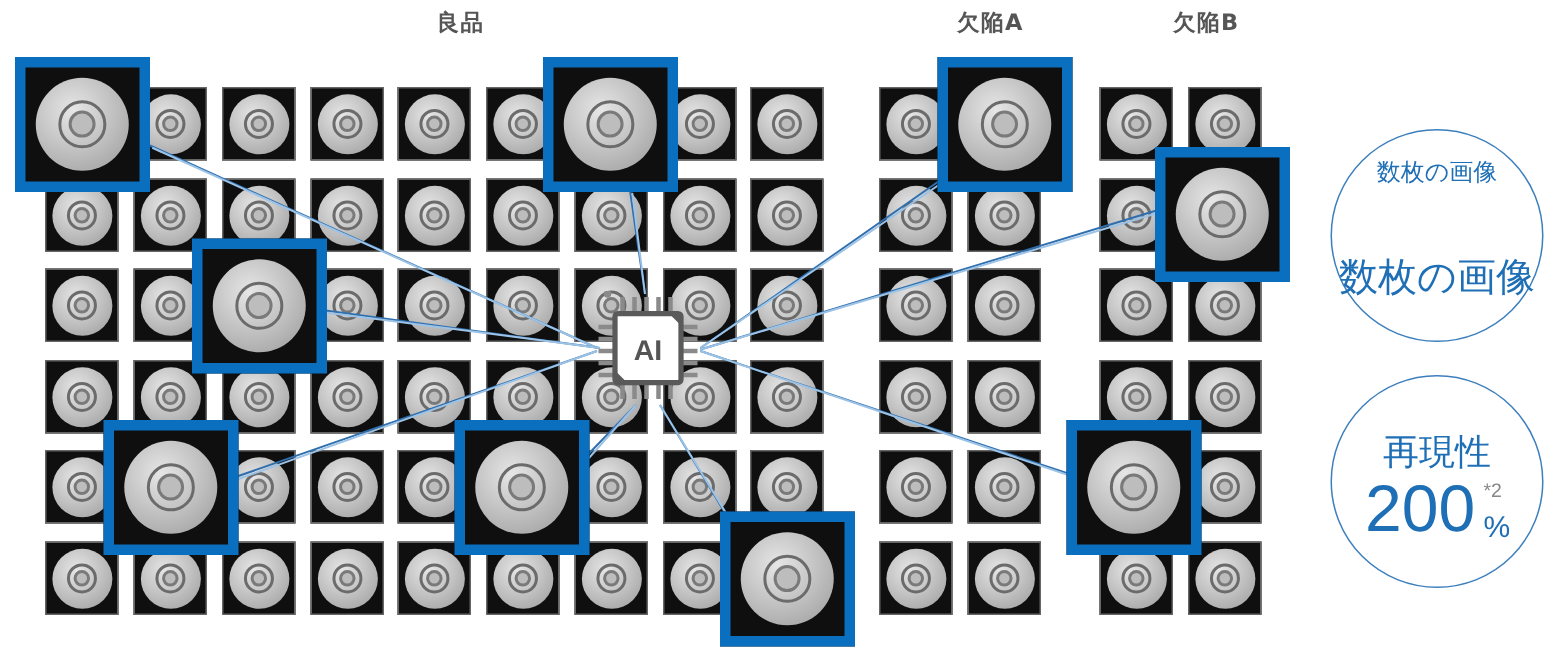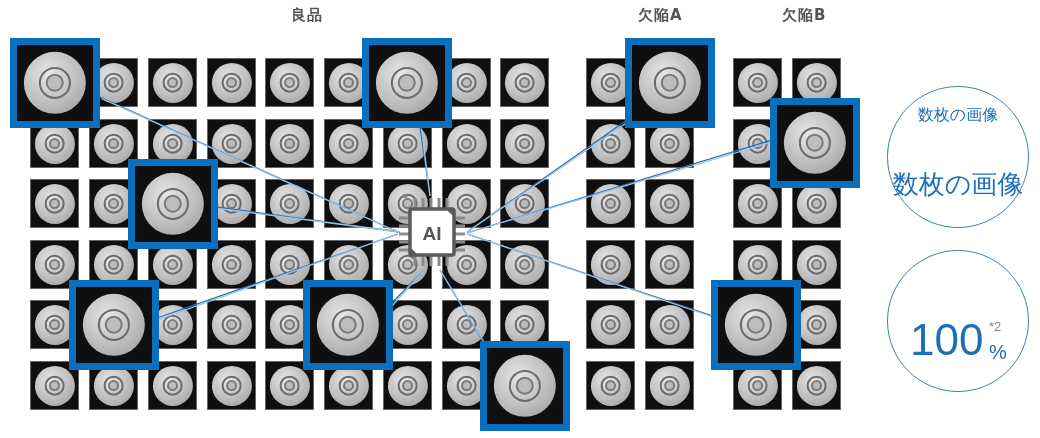--- a/index.html
+++ b/index.html
@@ -612,16 +612,17 @@
     <text x="35" y="46" text-anchor="middle" font-size="19" font-weight="bold" fill="#555" font-family="Liberation Sans, sans-serif">AI</text>
   </svg>
 </div>
 
 <div class="badge b1">
   <div class="l1">数枚の画像</div>
   <div class="l3">数枚の画像</div>
 </div>
 
 <div class="badge b2">
-  <div class="num">100</div>
+  <div class="l1">再現性</div>
+  <div class="num">200</div>
   <div class="note">*2</div>
   <div class="pct">%</div>
 </div>
 
 </body></html>

